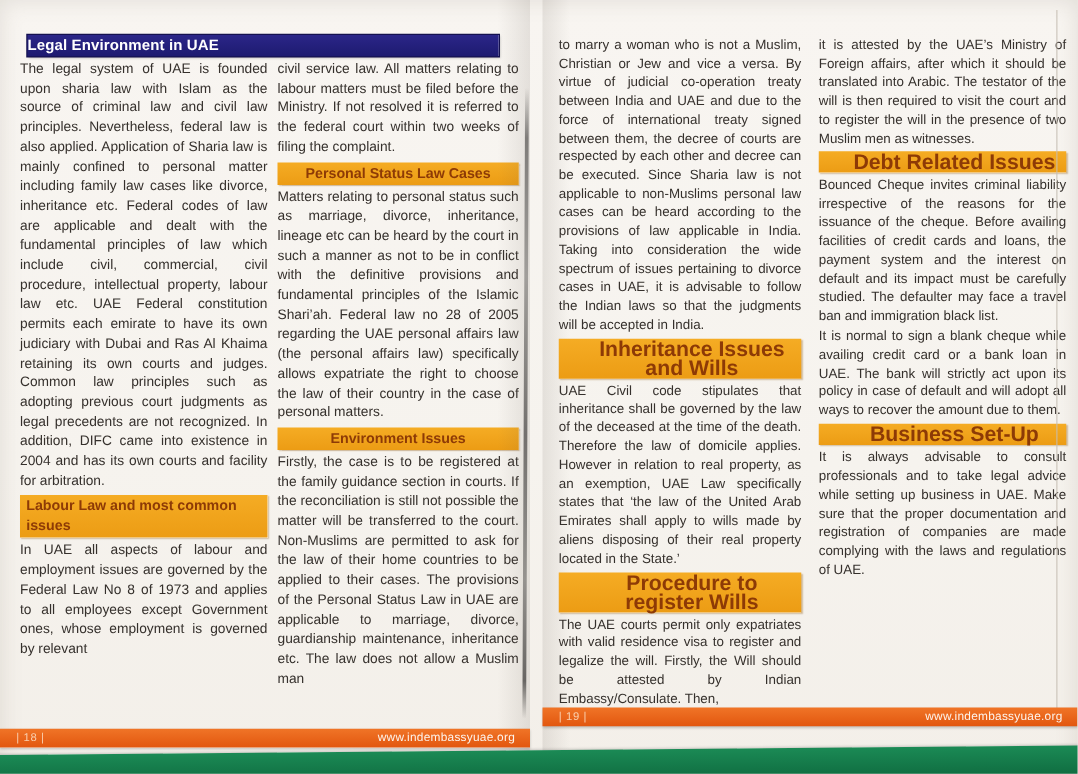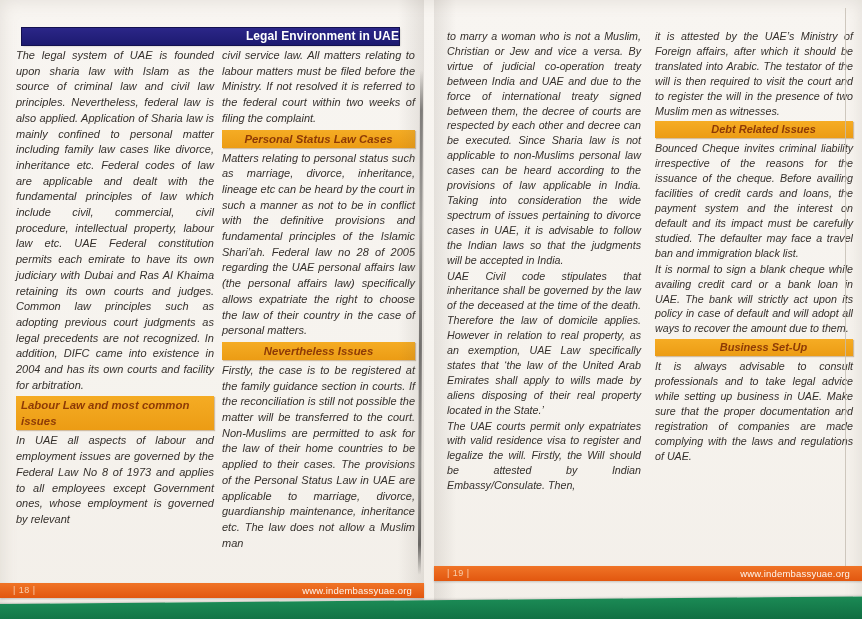--- a/index.html
+++ b/index.html
@@ -31,41 +31,41 @@
   }
   .page-edge-line {
     position: absolute; left: 845px; top: 8px; height: 560px; width: 1px;
     background: #c4bdb2; opacity: .8;
   }
 
   .title-bar {
     position: absolute; left: 22px; top: 28px; width: 377px; height: 17px; z-index: 2;
     background: linear-gradient(180deg, #2b2688, #1d1a70);
     color: #ffffff; font-weight: bold; font-size: 12px; line-height: 17px;
-    text-align: right; letter-spacing: .1px;
+    text-align: left; letter-spacing: .1px;
     box-shadow: 0 0 0 1px #14114f, 1px 1px 2px rgba(0,0,0,.25);
   }
 
-  .col { position: absolute; text-align: justify; color: #35302c; font-style: italic; }
+  .col { position: absolute; text-align: justify; color: #35302c; }
   .page-left  .col { top: 48px; font-size: 11px;   line-height: 15.7px; }
   .page-right .col { top: 29px; font-size: 10.7px; line-height: 14.9px; }
   .col-1 { left: 16px;  width: 198px; }
   .col-2 { left: 222px; width: 193px; }
   .col-3 { left: 13px;  width: 194px; }  
   .col-4 { left: 221px; width: 198px; }
   .col p { margin: 0 0 1px 0; }
   .col p.indent { text-indent: 36px; }
 
   .sec-head {
     background: linear-gradient(180deg, #f5ac24, #ec9c14);
     color: #8d3a06; font-weight: bold; text-align: center;
     font-size: 11.4px; line-height: 16px; padding: 1px 5px; margin: 3px 0 3px;
     box-shadow: 1px 1px 1px rgba(140,90,20,.35);
   }
-  .page-right .sec-head { font-size: 11px; line-height: 15px; padding-left: 24px; }
+  .page-right .sec-head { font-size: 17px; line-height: 15px; padding-left: 24px; }
   .sec-head.left { text-align: left; }
 
   .footer-bar {
     position: absolute; left: 0; width: 100%; height: 15px; z-index: 6;
     background: linear-gradient(180deg, #f07427, #e2570f);
     box-shadow: 0 1px 2px rgba(0,0,0,.2);
   }
   .page-left  .footer-bar { top: 583px; }
   .page-right .footer-bar { top: 566px; }
   .page-num {
@@ -95,34 +95,36 @@
     <div class="col col-1">
       <p>The legal system of UAE is founded upon sharia law with Islam as the source of criminal law and civil law principles. Nevertheless, federal law is also applied. Application of Sharia law is mainly confined to personal matter including family law cases like divorce, inheritance etc. Federal codes of law are applicable and dealt with the fundamental principles of law which include civil, commercial, civil procedure, intellectual property, labour law etc. UAE Federal constitution permits each emirate to have its own judiciary with Dubai and Ras Al Khaima retaining its own courts and judges. Common law principles such as adopting previous court judgments as legal precedents are not recognized. In addition, DIFC came into existence in 2004 and has its own courts and facility for arbitration.</p>
       <div class="sec-head left">Labour Law and most common issues</div>
       <p>In UAE all aspects of labour and employment issues are governed by the Federal Law No 8 of 1973 and applies to all employees except Government ones, whose employment is governed by relevant</p>
     </div>
 
     <div class="col col-2">
       <p>civil service law. All matters relating to labour matters must be filed before the Ministry. If not resolved it is referred to the federal court within two weeks of filing the complaint.</p>
       <div class="sec-head">Personal Status Law Cases</div>
       <p>Matters relating to personal status such as marriage, divorce, inheritance, lineage etc can be heard by the court in such a manner as not to be in conflict with the definitive provisions and fundamental principles of the Islamic Shari’ah. Federal law no 28 of 2005 regarding the UAE personal affairs law (the personal affairs law) specifically allows expatriate the right to choose the law of their country in the case of personal matters.</p>
-      <div class="sec-head">Nevertheless Issues</div>
+      <div class="sec-head">Environment Issues</div>
       <p>Firstly, the case is to be registered at the family guidance section in courts. If the reconciliation is still not possible the matter will be transferred to the court. Non-Muslims are permitted to ask for the law of their home countries to be applied to their cases. The provisions of the Personal Status Law in UAE are applicable to marriage, divorce, guardianship maintenance, inheritance etc. The law does not allow a  Muslim man</p>
     </div>
 
     <div class="footer-bar">
       <span class="page-num">| 18 |</span>
       <span class="footer-url">www.indembassyuae.org</span>
     </div>
   </div>
 
   <div class="page page-right">
     <div class="col col-3">
       <p>to marry a woman who is not a Muslim, Christian or Jew and vice a versa. By virtue of judicial co-operation treaty between India and UAE and due to the force of international treaty signed between them, the decree of courts are respected by each other and decree can be executed. Since Sharia law is not applicable to non-Muslims personal law cases can be heard according to the provisions of law applicable in India. Taking into consideration the wide spectrum of issues pertaining to divorce cases in UAE, it is advisable to follow the Indian laws so that the judgments will be accepted in India.</p>
+      <div class="sec-head">Inheritance Issues and Wills</div>
       <p>UAE Civil code stipulates that inheritance shall be governed by the law of the deceased at the time of the death. Therefore the law of domicile applies. However in relation to real property, as an exemption, UAE Law specifically states that ‘the law of the United Arab Emirates shall apply to wills made by aliens disposing of their real property located in the State.’</p>
+      <div class="sec-head">Procedure to register Wills</div>
       <p>The UAE courts permit only expatriates with valid residence visa to register and legalize the will. Firstly, the Will should be attested by Indian Embassy/Consulate. Then,</p>
     </div>
 
     <div class="col col-4">
       <p>it is attested by the UAE’s Ministry of Foreign affairs, after which it should be translated into Arabic. The testator of the will is then required to visit the court and to register the will in the presence of two Muslim men as witnesses.</p>
       <div class="sec-head">Debt Related Issues</div>
       <p>Bounced Cheque invites criminal liability irrespective of the reasons for the issuance of the cheque. Before availing facilities of credit cards and loans, the payment system and the interest on default and its impact must be carefully studied. The defaulter may face a travel ban and immigration black list.</p>
       <p>It is normal to sign a blank cheque while availing credit card or a bank loan in UAE. The bank will strictly act upon its policy in case of default and will adopt all ways to recover the amount due to them.</p>
       <div class="sec-head">Business Set-Up</div>
       <p>It is always advisable to consult professionals and to take legal advice while setting up business in UAE. Make sure that the proper documentation and registration of companies are made complying with the laws and regulations of UAE.</p>

